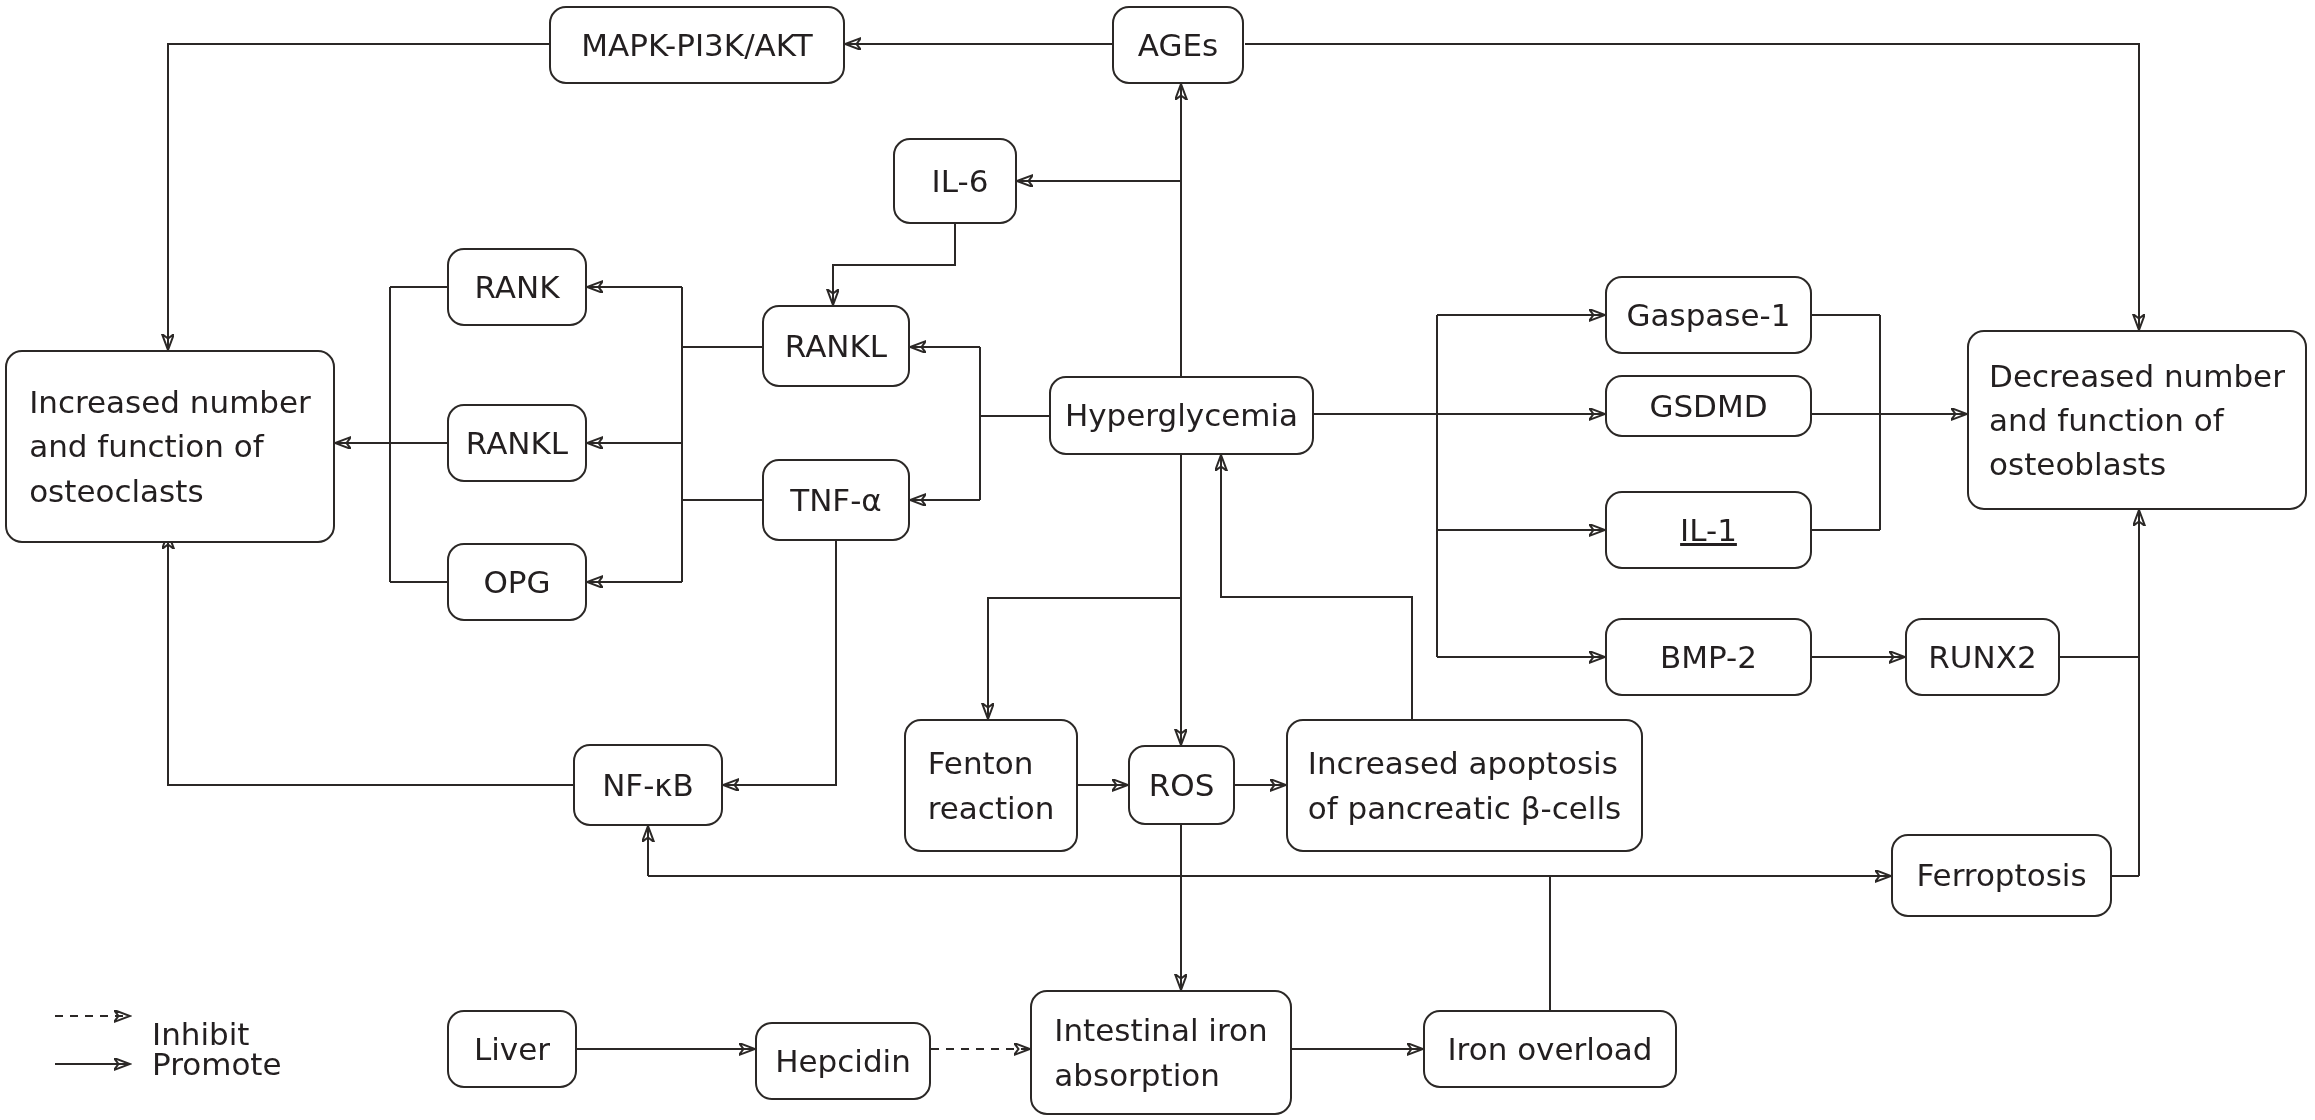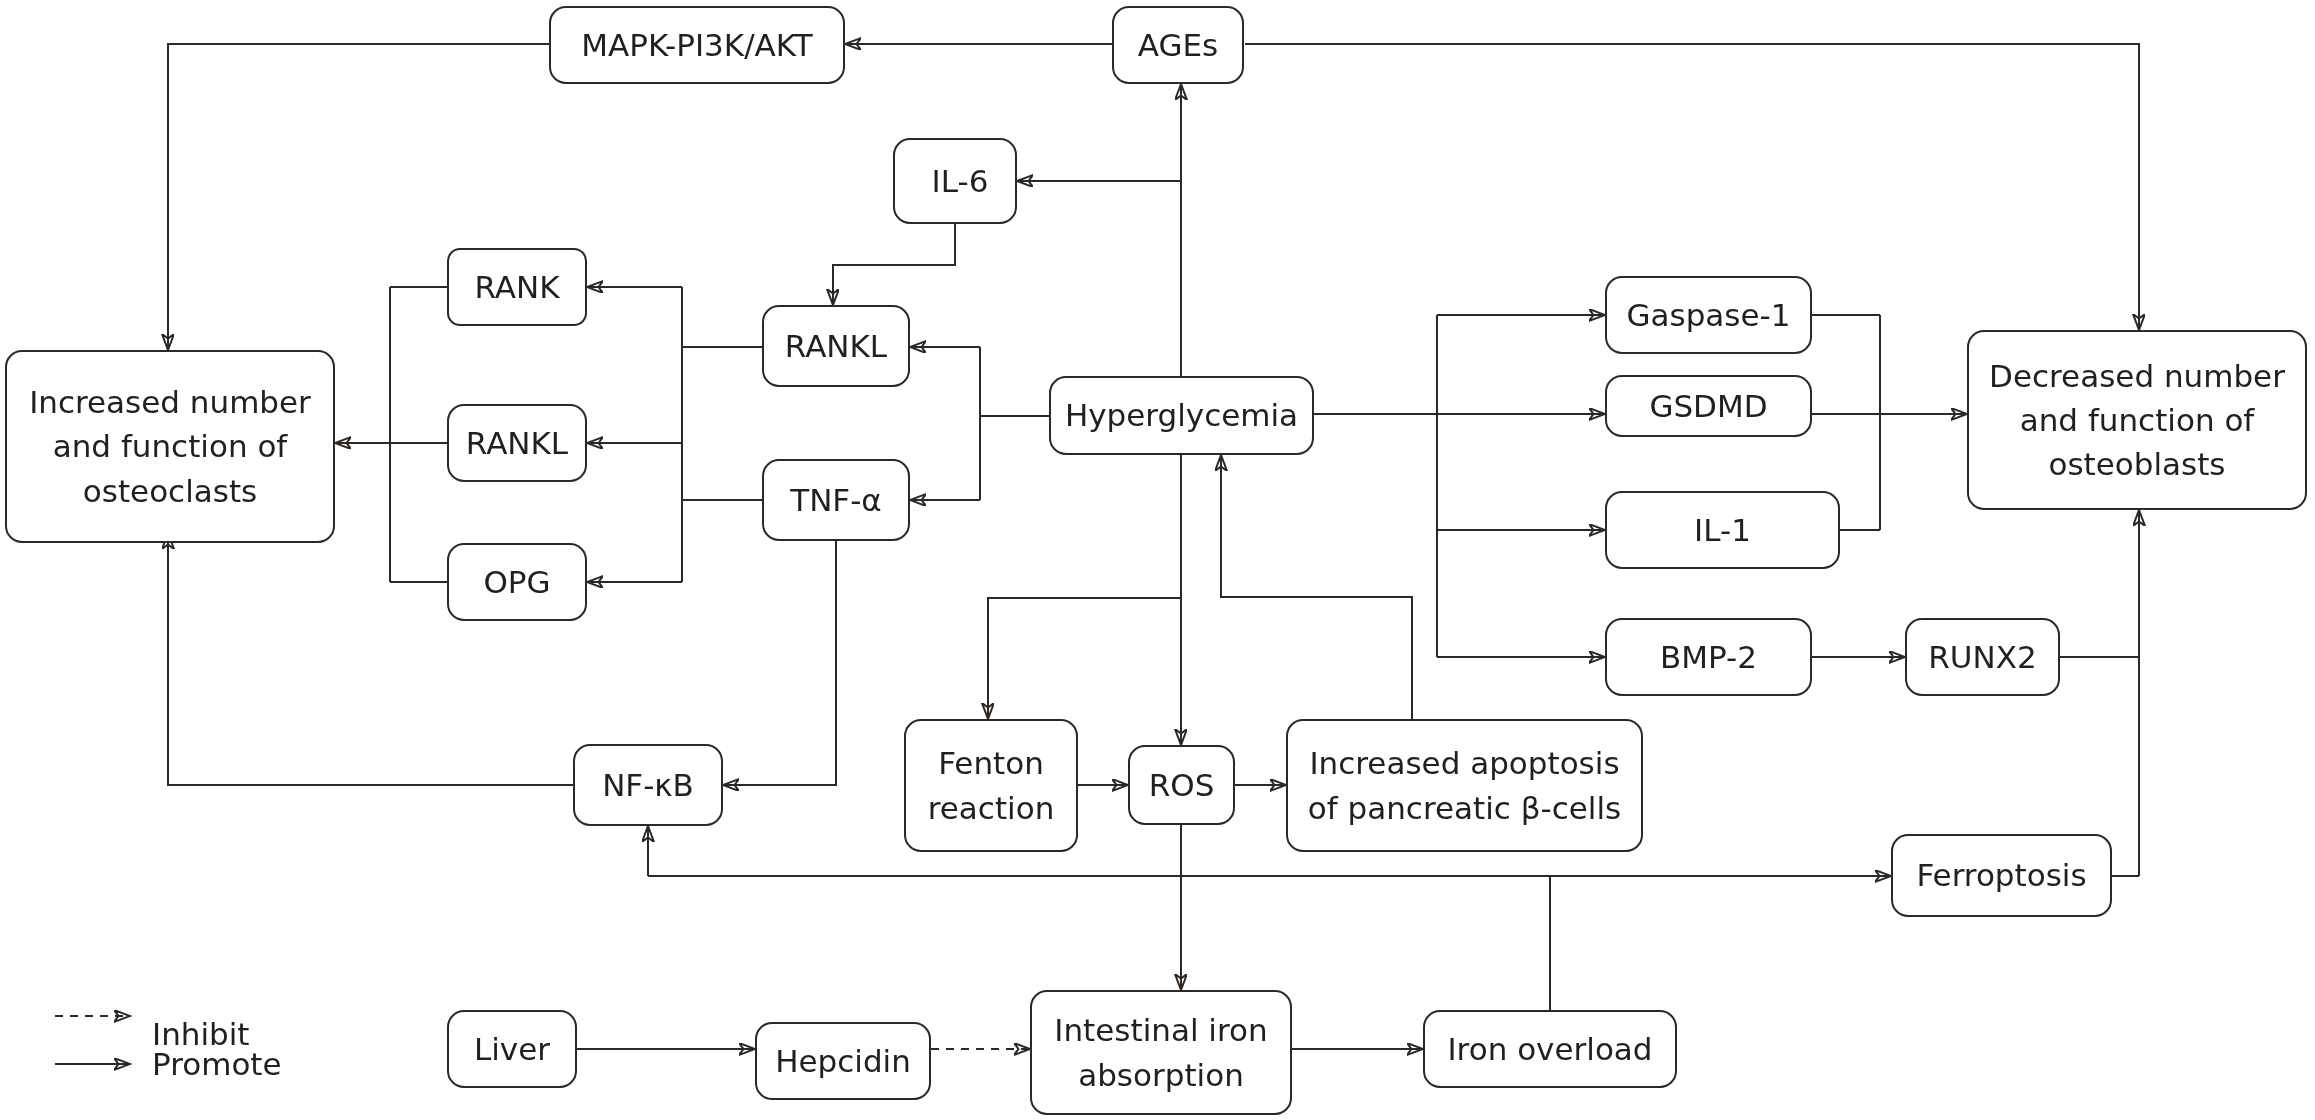--- a/index.html
+++ b/index.html
@@ -22,21 +22,21 @@
     stroke: #2b2826;
     stroke-width: 2;
   }
   #wires path.dashed { stroke-dasharray: 8 7; }
   .node {
     position: absolute;
     box-sizing: border-box;
     display: flex;
     align-items: center;
     justify-content: center;
-    text-align: center;
+    text-align: left;
     background: #ffffff;
     border: 2.5px solid #2b2826;
     border-radius: 17px;
     font-size: 31px;
     line-height: 1.42;
     white-space: pre-line;
     padding: 2px 6px;
   }
   .legend-label {
     position: absolute;
@@ -118,32 +118,32 @@
     <path class="dashed" d="M931,1049 L1030,1049" marker-end="url(#arrow)"></path>
     <path d="M1292,1049 L1423,1049" marker-end="url(#arrow)"></path>
 
     <path class="dashed" d="M55,1016 L130,1016" marker-end="url(#arrow)"></path>
     <path d="M55,1064 L130,1064" marker-end="url(#arrow)"></path>
   </svg>
 
   <div class="node" style="left:549px; top:6px; width:296px; height:78px;">MAPK-PI3K/AKT</div>
   <div class="node" style="left:1112px; top:6px; width:132px; height:78px;">AGEs</div>
   <div class="node" style="left:893px; top:138px; width:124px; height:86px;padding-left:16px;">IL-6</div>
-  <div class="node" style="left:447px; top:248px; width:140px; height:78px;border-radius:13px;">RANK</div>
+  <div class="node" style="left:447px; top:248px; width:140px; height:78px;">RANK</div>
   <div class="node" style="left:447px; top:404px; width:140px; height:78px;">RANKL</div>
   <div class="node" style="left:447px; top:543px; width:140px; height:78px;">OPG</div>
   <div class="node" style="left:5px; top:350px; width:330px; height:193px;">Increased number
 and function of
 osteoclasts</div>
   <div class="node" style="left:762px; top:305px; width:148px; height:82px;">RANKL</div>
   <div class="node" style="left:762px; top:459px; width:148px; height:82px;">TNF-α</div>
   <div class="node" style="left:1049px; top:376px; width:265px; height:79px;">Hyperglycemia</div>
   <div class="node" style="left:1605px; top:276px; width:207px; height:78px;">Gaspase-1</div>
   <div class="node" style="left:1605px; top:375px; width:207px; height:62px;">GSDMD</div>
-  <div class="node" style="left:1605px; top:491px; width:235px; height:78px;">IL-1</div>
+  <div class="node" style="left:1605px; top:491px; width:207px; height:78px;text-decoration:underline;">IL-1</div>
   <div class="node" style="left:1605px; top:618px; width:207px; height:78px;">BMP-2</div>
   <div class="node" style="left:1905px; top:618px; width:155px; height:78px;">RUNX2</div>
   <div class="node" style="left:1967px; top:330px; width:340px; height:180px;">Decreased number
 and function of
 osteoblasts</div>
   <div class="node" style="left:573px; top:744px; width:150px; height:82px;">NF-κB</div>
   <div class="node" style="left:904px; top:719px; width:174px; height:133px;">Fenton
 reaction</div>
   <div class="node" style="left:1128px; top:745px; width:107px; height:80px;">ROS</div>
   <div class="node" style="left:1286px; top:719px; width:357px; height:133px;">Increased apoptosis

